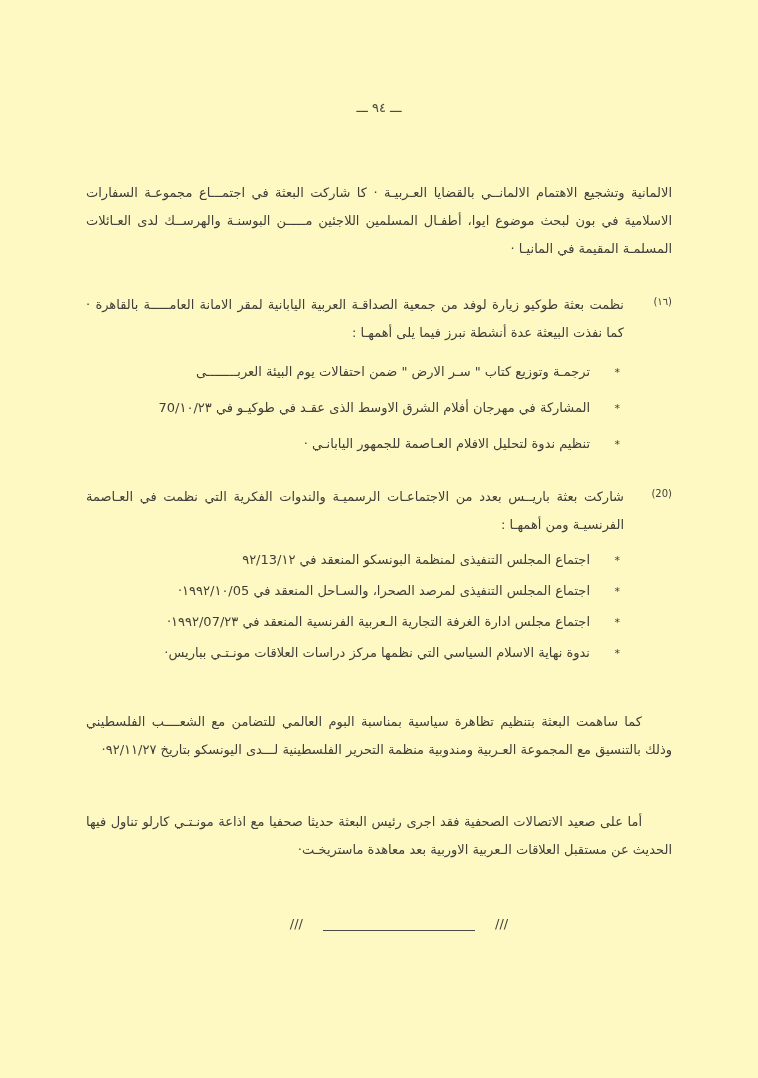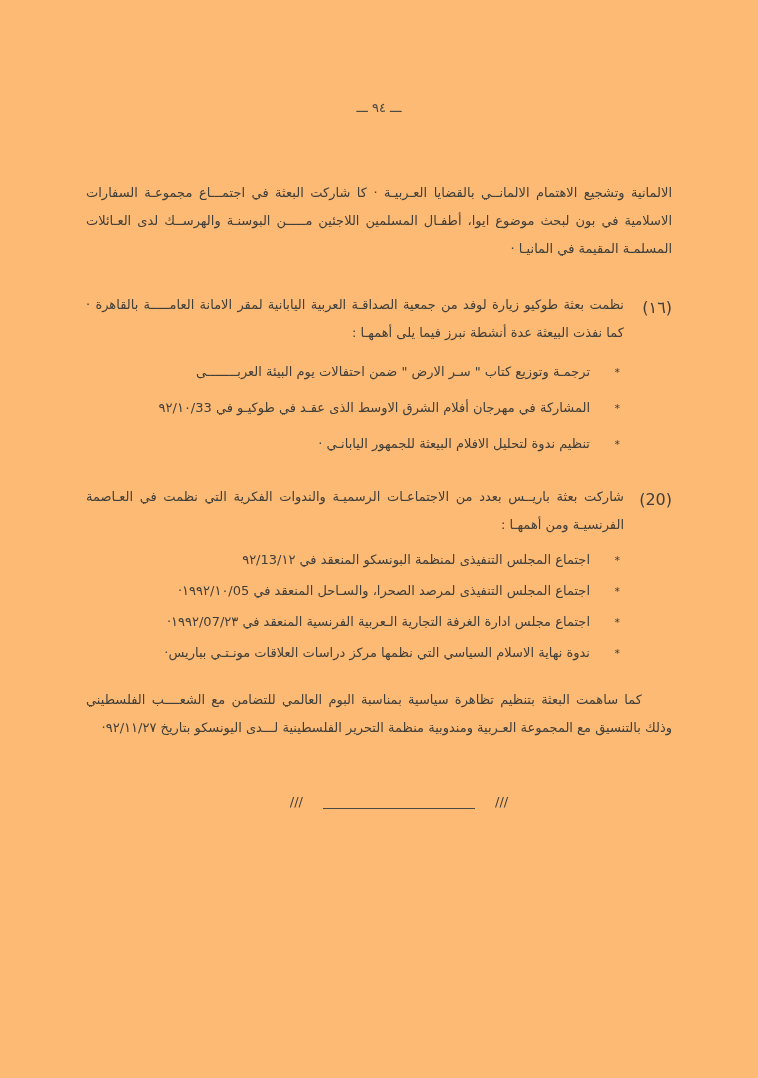--- a/index.html
+++ b/index.html
@@ -5,21 +5,21 @@
   html, body {
     margin: 0;
     padding: 0;
     background: #ffffff;
   }
   .page {
     position: relative;
     width: 758px;
     height: 1078px;
     margin: 0 auto;
-    background: #fdba74;
+    background: #fef9c3;
     box-sizing: border-box;
     padding: 100px 86px 0 86px;
     direction: rtl;
     font-family: "DejaVu Sans", sans-serif;
     color: #3f3e39;
     overflow: hidden;
   }
   .page-number {
     text-align: center;
     font-size: 13px;
@@ -30,30 +30,30 @@
   .para {
     font-size: 13px;
     line-height: 2.15;
     text-align: justify;
     text-align-last: right;
     color: #3f3e39;
     margin-top: 42px;
   }
   .closing {
     text-indent: 30px;
-    margin-top: 22px;
+    margin-top: 44px;
   }
   .item {
     display: flex;
     margin-top: 28px;
   }
   .item-num {
     flex: none;
     width: 48px;
-    font-size: 16px;
+    font-size: 10px;
     line-height: 2.15;
     color: #3f3e39;
     text-align: right;
   }
   .item-body {
     flex: 1;
     font-size: 13px;
     line-height: 2.15;
     text-align: justify;
     text-align-last: right;
@@ -111,25 +111,25 @@
     <div class="item-body">نظمت بعثة طوكيو زيارة لوفد من جمعية الصداقـة العربية اليابانية لمقر الامانة العامـــــة بالقاهرة ·  كما نفذت البيعثة عدة أنشطة  نبرز فيما يلى أهمهـا :</div>
   </div>
 
   <div class="bullets">
     <div class="bullet">
       <span class="bullet-marker">*</span>
       <span class="bullet-text">ترجمـة وتوزيع كتاب  " سـر الارض  " ضمن احتفالات يوم البيئة العربــــــــى</span>
     </div>
     <div class="bullet">
       <span class="bullet-marker">*</span>
-      <span class="bullet-text">المشاركة في مهرجان أفلام الشرق الاوسط الذى عقـد  في طوكيـو في  ٩٢/١٠/33</span>
+      <span class="bullet-text">المشاركة في مهرجان أفلام الشرق الاوسط الذى عقـد  في طوكيـو في  70/١٠/٢٣</span>
     </div>
     <div class="bullet">
       <span class="bullet-marker">*</span>
-      <span class="bullet-text">تنظيم ندوة لتحليل الافلام البيعثة  للجمهور  اليابانـي ·</span>
+      <span class="bullet-text">تنظيم ندوة لتحليل الافلام العـاصمة  للجمهور  اليابانـي ·</span>
     </div>
   </div>
 
   <div class="item">
     <div class="item-num">(20)</div>
     <div class="item-body">شاركت بعثة باريــس    بعدد من الاجتماعـات الرسميـة والندوات الفكرية التي نظمت في العـاصمة الفرنسيـة ومن أهمهـا :</div>
   </div>
 
   <div class="bullets tight">
     <div class="bullet">
@@ -145,20 +145,21 @@
       <span class="bullet-text">اجتماع مجلس ادارة الغرفة التجارية الـعربية الفرنسية المنعقد في ١٩٩٢/07/٢٣·</span>
     </div>
     <div class="bullet">
       <span class="bullet-marker">*</span>
       <span class="bullet-text">ندوة نهاية الاسلام السياسي  التي نظمها  مركز  دراسات العلاقات مونـتـي بباريس·</span>
     </div>
   </div>
 
   <p class="para closing">كما  ساهمت  البعثة بتنظيم تظاهرة  سياسية بمناسبة البوم العالمي للتضامن مع الشعــــب الفلسطيني  وذلك بالتنسيق مع المجموعة العـربية ومندوبية منظمة التحرير الفلسطينية لـــدى اليونسكو بتاريخ ٩٢/١١/٢٧·</p>
 
+  <p class="para closing">أما على صعيد الاتصالات الصحفية فقد اجرى رئيس البعثة حديثا  صحفيا  مع اذاعة مونـتـي كارلو تناول فيها الحديث عن مستقبل العلاقات الـعربية الاوربية بعد معاهدة ماستريخـت·</p>
 
   <div class="footer-sign">
     <span>///</span>
     <span class="footer-line"></span>
     <span>///</span>
   </div>
 
 </div>
 
 </body></html>

